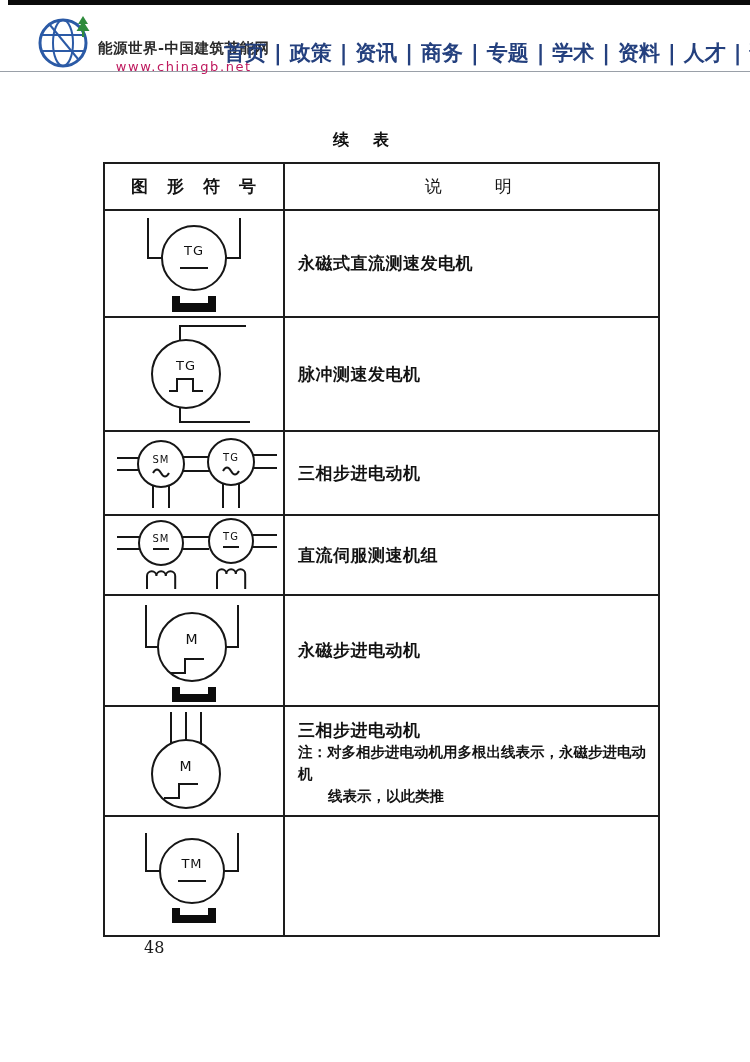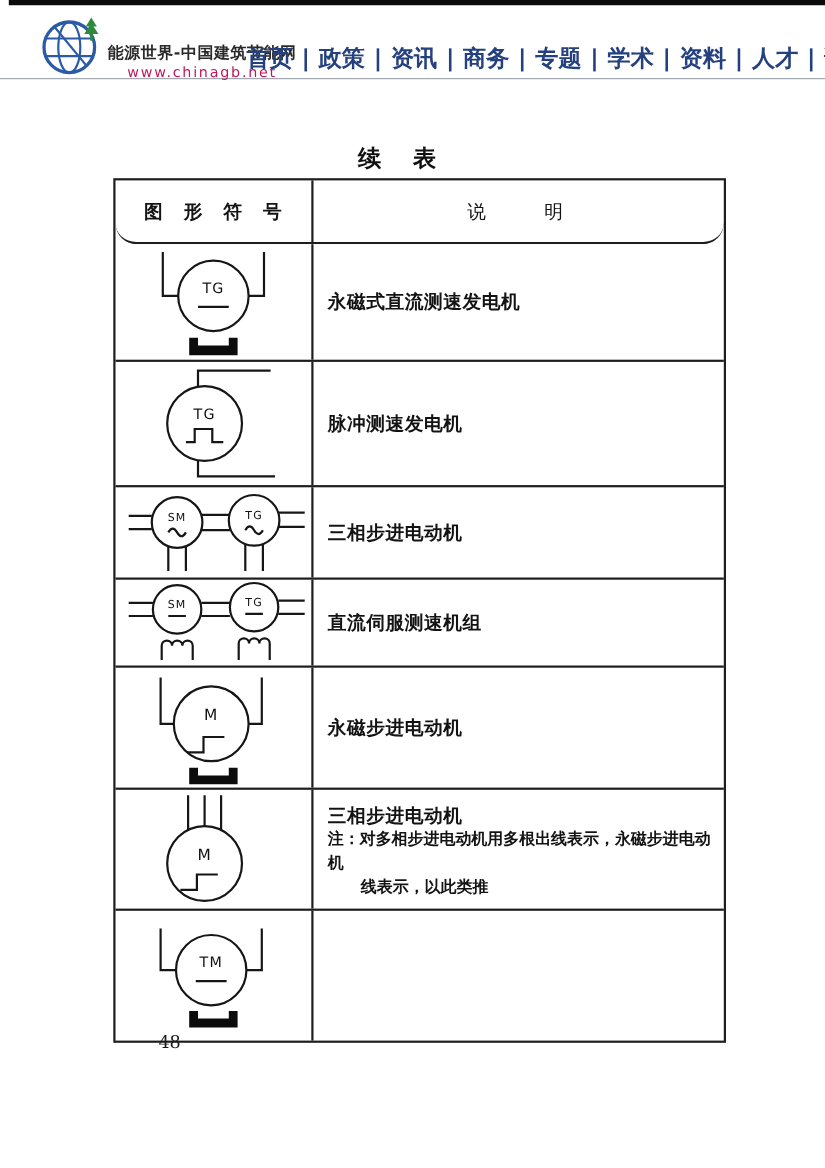--- a/index.html
+++ b/index.html
@@ -11,29 +11,29 @@
   .site-header{position:absolute;top:5px;left:0;width:750px;height:66px;border-bottom:1px solid #9aa0a8;background:#fff;}
   .logo{position:absolute;left:34px;top:4px;display:flex;align-items:center;}
   .logo-text{margin-left:0px;margin-top:26px;}
   .site-name{font-size:14.5px;font-weight:bold;color:#2a2a2a;letter-spacing:0.5px;white-space:nowrap;}
   .site-url{font-size:13px;color:#be185d;letter-spacing:1.6px;text-align:center;margin-top:1px;}
   .nav{position:absolute;left:224px;top:34px;font-size:21px;font-weight:bold;color:#24407e;white-space:nowrap;}
   .nav-item{cursor:pointer;}
   .nav-sep{margin:0 8px;font-weight:bold;}
   
   .cont-label{position:absolute;top:130px;left:103px;width:520px;text-align:center;
-              font-size:21px;font-weight:bold;letter-spacing:4px;color:#101010;}
+              font-size:16px;font-weight:bold;letter-spacing:4px;color:#101010;}
   
   .symbol-table{position:absolute;top:162px;left:103px;width:557px;border:2px solid #1d1d1d;box-sizing:border-box;background:#fff;}
   .t-row{display:flex;border-bottom:2px solid #1d1d1d;box-sizing:border-box;}
   .t-row:last-child{border-bottom:none;}
   .sym-cell{width:180px;min-width:180px;border-right:2px solid #1d1d1d;display:flex;align-items:center;justify-content:center;box-sizing:border-box;}
   .desc-cell{flex:1;display:flex;align-items:center;padding-left:13px;padding-right:6px;
              font-size:17px;font-weight:600;color:#131313;letter-spacing:0.5px;box-sizing:border-box;}
-  .head-row{height:58px;border-radius:19px;}
+  .head-row{height:47px;}
   .head-row .sym-cell{font-size:17px;font-weight:bold;letter-spacing:1px;}
   .head-row .desc-cell{justify-content:center;padding-left:0;font-weight:normal;}
   .row-1{height:107px;} .row-2{height:114px;} .row-3{height:84px;} .row-4{height:80px;}
   .row-5{height:111px;} .row-6{height:110px;} .row-7{height:118px;}
   .row-6 .desc-cell{flex-direction:column;align-items:flex-start;justify-content:flex-start;padding-top:12px;border-radius:32px;}
   .note{font-size:14.5px;font-weight:600;line-height:1.5;letter-spacing:0;}
   .note-indent{padding-left:30px;}
   svg .ln{stroke:#161616;stroke-width:2;fill:none;}
   svg .sym-txt{font-family:"DejaVu Sans","Liberation Sans",sans-serif;fill:#111;letter-spacing:1px;}
   .page-number{position:absolute;top:938px;left:144px;font-size:16px;color:#1a1a1a;font-family:"DejaVu Serif","Liberation Serif",serif;}

